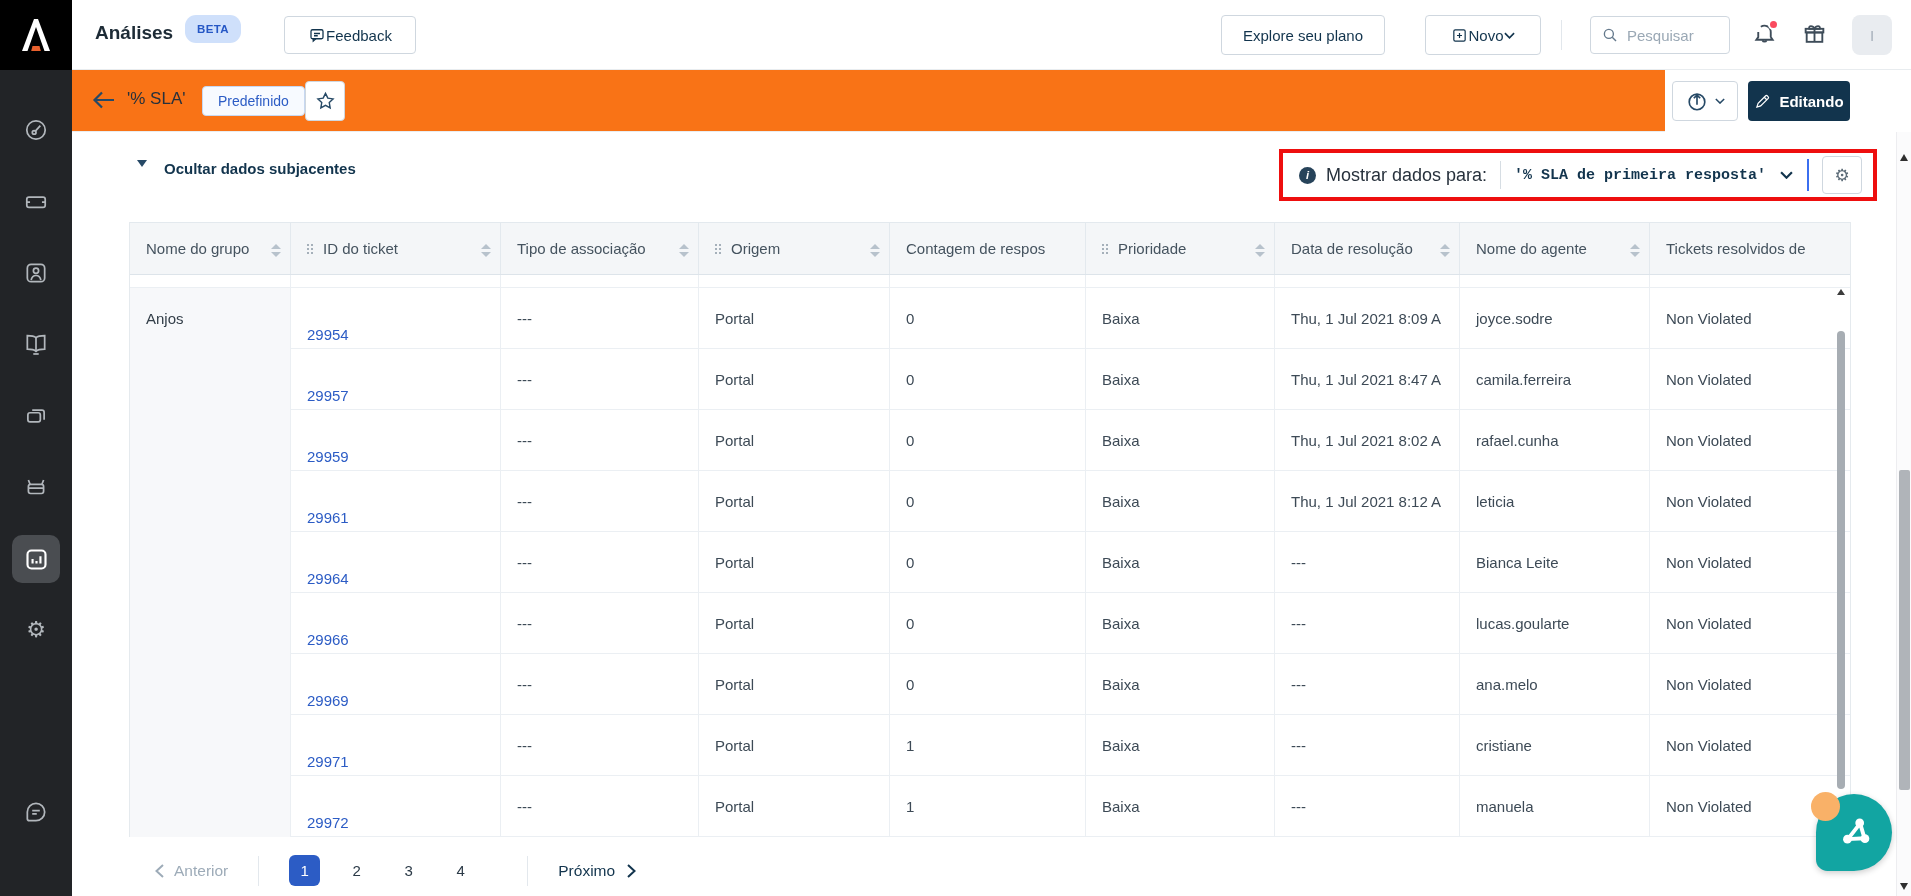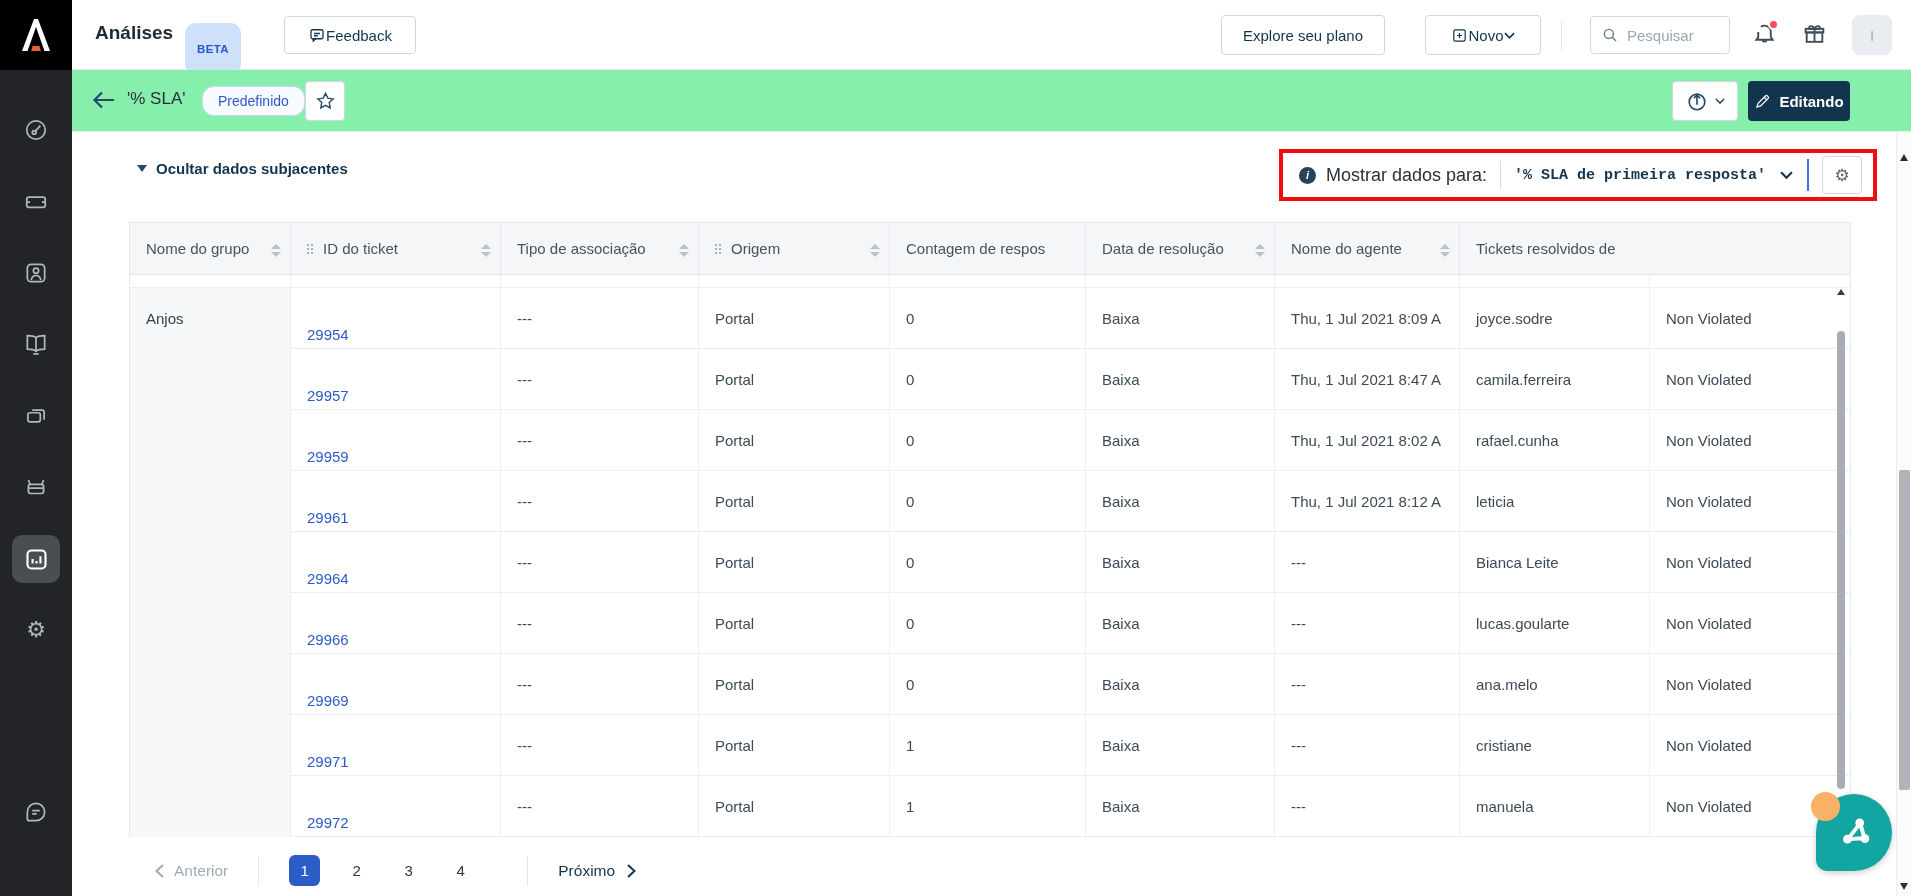--- a/index.html
+++ b/index.html
@@ -14,22 +14,22 @@
   .side-item { position:absolute; left:12px; width:48px; height:48px; border-radius:10px;
                display:flex; align-items:center; justify-content:center; color:#b2b7bc; cursor:pointer; }
   .side-item.active { background:#4a4d51; color:#fff; }
   .side-item svg { display:block; }
   .gear-glyph { font-size:22px; line-height:1; color:#b2b7bc; }
 
   
   .topbar { position:absolute; left:72px; top:0; width:1839px; height:70px; background:#fff;
             border-bottom:1px solid #e8ecef; }
   .app-title { position:absolute; left:23px; top:22px; font-size:19px; font-weight:600; color:#1d2b36; }
-  .beta-pill { position:absolute; left:113px; top:23px; background:#cfe0fb; color:#2557c5;
-               font-size:11.5px; font-weight:bold; letter-spacing:.4px; padding:20px 12px; border-radius:11px; }
+  .beta-pill { position:absolute; left:113px; top:15px; background:#cfe0fb; color:#2557c5;
+               font-size:11.5px; font-weight:bold; letter-spacing:.4px; padding:8px 12px; border-radius:11px; }
   .btn { display:flex; align-items:center; justify-content:center; background:#fff;
          border:1px solid #cfd7df; border-radius:4px; font-size:15px; color:#12344d; cursor:pointer;
          font-weight:500; }
   .feedback-btn { position:absolute; left:212px; top:16px; width:132px; height:38px; }
   .explore-btn  { position:absolute; left:1149px; top:15px; width:164px; height:40px; }
   .novo-btn     { position:absolute; left:1353px; top:15px; width:116px; height:40px; }
   .tb-divider   { position:absolute; left:1489px; top:20px; width:1px; height:30px; background:#e2e7ec; }
   .search-box { position:absolute; left:1518px; top:16px; width:140px; height:38px;
                 border:1px solid #cfd7df; border-radius:4px; display:flex; align-items:center;
                 padding:0 10px; gap:8px; background:#fff; }
@@ -39,37 +39,37 @@
   .icon-btn { position:absolute; background:none; border:none; cursor:pointer; color:#3e4c59; }
   .bell-wrap { left:1678px; top:21px; width:28px; height:28px; }
   .bell-dot { position:absolute; right:-1px; top:-2px; width:11px; height:11px; border-radius:50%;
               background:#fa4b5f; border:2px solid #fff; }
   .gift-wrap { left:1728px; top:21px; width:28px; height:28px; }
   .avatar { position:absolute; left:1780px; top:15px; width:40px; height:40px; background:#e9ecf0;
             border-radius:8px; display:flex; align-items:center; justify-content:center;
             color:#a7b1bb; font-size:15px; cursor:pointer; }
 
   
-  .toolbar { position:absolute; left:72px; top:70px; width:1839px; height:62px; background:#86efac;
+  .toolbar { position:absolute; left:72px; top:70px; width:1593px; height:62px; background:#f97316;
              border-bottom:1px solid #e9edf0; }
   .back-btn { position:absolute; left:18px; top:18px; width:28px; height:26px; color:#264966; cursor:pointer; }
   .report-title { position:absolute; left:55px; top:19px; font-size:17px; color:#27313c; }
   .predef-badge { position:absolute; left:130px; top:16px; height:30px; padding:0 15px;
                   display:flex; align-items:center; background:#f7faff; border:1px solid #c7d8f2;
-                  border-radius:12px; color:#2c5cc5; font-size:14px; cursor:pointer; }
+                  border-radius:4px; color:#2c5cc5; font-size:14px; cursor:pointer; }
   .star-btn { position:absolute; left:233px; top:11px; width:40px; height:40px; }
   .export-btn { position:absolute; left:1600px; top:11px; width:66px; height:40px; gap:7px; }
   .edit-btn { position:absolute; left:1676px; top:11px; width:102px; height:40px; background:#12344d;
               border:none; border-radius:4px; color:#fff; display:flex; align-items:center;
               justify-content:center; gap:8px; font-size:15px; font-weight:600; cursor:pointer; }
 
   
   .content { position:absolute; left:72px; top:132px; width:1824px; height:764px; background:#fff; }
 
-  .collapse-row { position:absolute; left:65px; top:28px; display:flex; align-items:center; gap:9px;
+  .collapse-row { position:absolute; left:65px; top:28px; display:flex; align-items:flex-start; gap:17px;
                   cursor:pointer; }
   .tri-down { width:0; height:0; border-left:5.5px solid transparent; border-right:5.5px solid transparent;
               border-top:7px solid #264966; }
   .collapse-label { font-size:15px; font-weight:600; color:#12344d; }
 
   .show-data-group { position:absolute; left:1207px; top:17px; width:598px; height:52px;
                      border:4px solid #ee0e0e; background:#fff; display:flex; align-items:center;
                      padding:0 10px; }
   .info-icon { width:17px; height:17px; border-radius:50%; background:#27435a; color:#fff;
                font-size:11px; font-weight:bold; display:flex; align-items:center; justify-content:center;
@@ -354,20 +354,28 @@
         <span class="th-label">Origem</span>
         <span class="sort">
             <i class="up"></i>
             <i class="dn"></i>
           </span>
       </div>
       <div class="th">
         <span class="th-label">Contagem de respos</span>
       </div>
       <div class="th">
+        <span class="dots"></span>
+        <span class="th-label">Prioridade</span>
+        <span class="sort">
+            <i class="up"></i>
+            <i class="dn"></i>
+          </span>
+      </div>
+      <div class="th">
         <span class="th-label">Data de resolução</span>
         <span class="sort">
             <i class="up"></i>
             <i class="dn"></i>
           </span>
       </div>
       <div class="th">
         <span class="th-label">Nome do agente</span>
         <span class="sort">
             <i class="up"></i>

